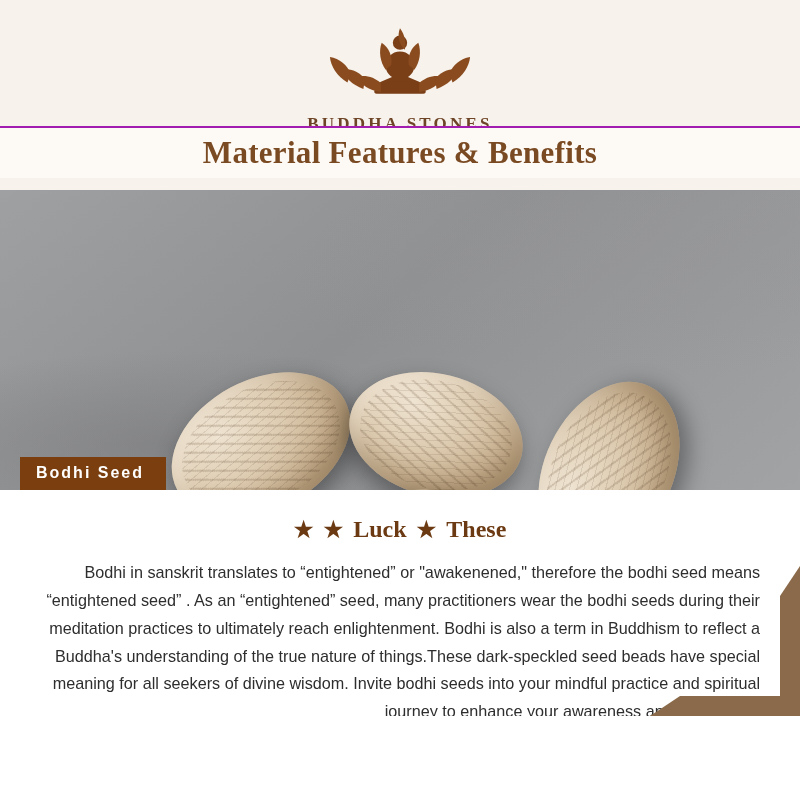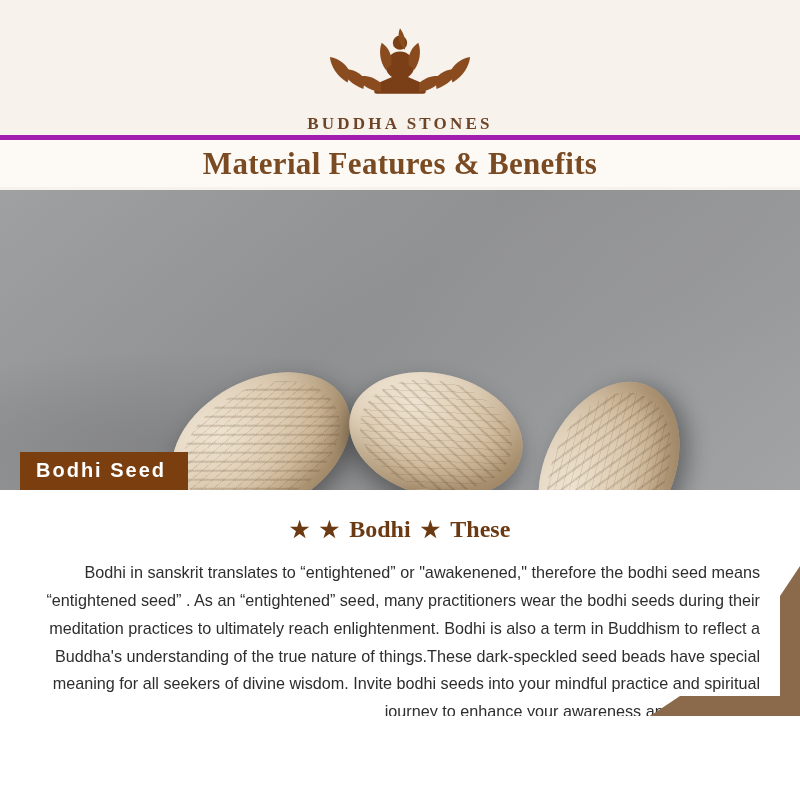--- a/index.html
+++ b/index.html
@@ -62,24 +62,24 @@
   .brand-name {
     margin-top: 6px;
     font-size: 17px;
     letter-spacing: 3.2px;
     color: #6e4426;
     font-weight: bold;
     font-family: "Liberation Serif", serif;
   }
   .title-band {
     position: absolute;
-    left: 0; right: 0; bottom: 3px;
+    left: 0; right: 0; bottom: 12px;
     height: 52px;
     background: #fdfaf6;
-    border-top: 5px solid #a21caf;
+    border-top: 2px solid #a21caf;
     display: flex;
     align-items: center;
     justify-content: center;
   }
   .title-band h1 {
     font-size: 31px;
     font-weight: bold;
     color: #7a4a22;
     font-family: "Liberation Serif", serif;
     letter-spacing: 0.3px;
@@ -124,21 +124,21 @@
   .s4 { width: 196px; height: 132px; left: 78px; top: 318px; transform: rotate(-14deg); }
   .s5 { width: 172px; height: 126px; left: 330px; top: 300px; transform: rotate(-6deg); }
   .s6 { width: 236px; height: 156px; left: 410px; top: 330px; transform: rotate(-22deg); }
 
   .label-badge {
     position: absolute;
     left: 20px; bottom: 0;
     background: #7b3f0f;
     color: #ffffff;
     padding: 7px 22px 8px 16px;
-    font-size: 20px;
+    font-size: 16px;
     font-weight: bold;
     letter-spacing: 2px;
     font-family: "Liberation Sans", sans-serif;
   }
 
   
   .body-section {
     padding: 26px 40px 0 40px;
     background: #ffffff;
   }
@@ -215,21 +215,21 @@
       <div class="seed s5"></div>
       <div class="seed s6"></div>
     </div>
     <div class="label-badge">Bodhi  Seed</div>
   </div>
 
   <div class="body-section">
     <div class="keywords">
       <span class="kw-star">★</span>
       <span class="kw-star">★</span>
-      <span>Bodhi</span>
+      <span>Luck</span>
       <span class="kw-star">★</span>
       <span>These</span>
     </div>
 
     <p class="paragraph">Bodhi in sanskrit translates to “entightened” or "awakenened," therefore the bodhi seed means “entightened seed” . As an “entightened” seed, many practitioners wear the bodhi seeds during their meditation practices to ultimately reach enlightenment. Bodhi is also a term in Buddhism to reflect a Buddha's understanding of the true nature of things.These dark-speckled seed beads have special meaning for all seekers of divine wisdom. Invite bodhi seeds into your mindful practice and spiritual journey to enhance your awareness and connection.</p>
   </div>
 
 </div>
 
 </body></html>

